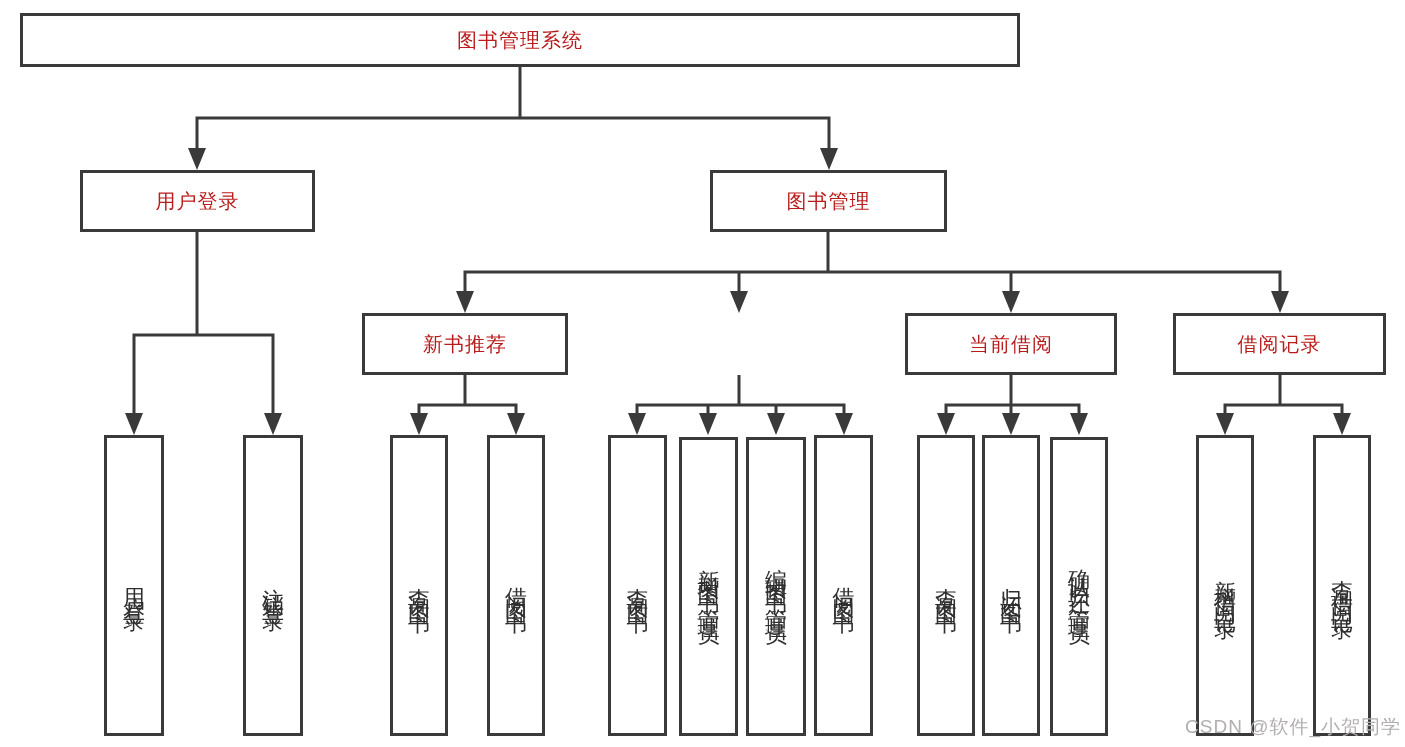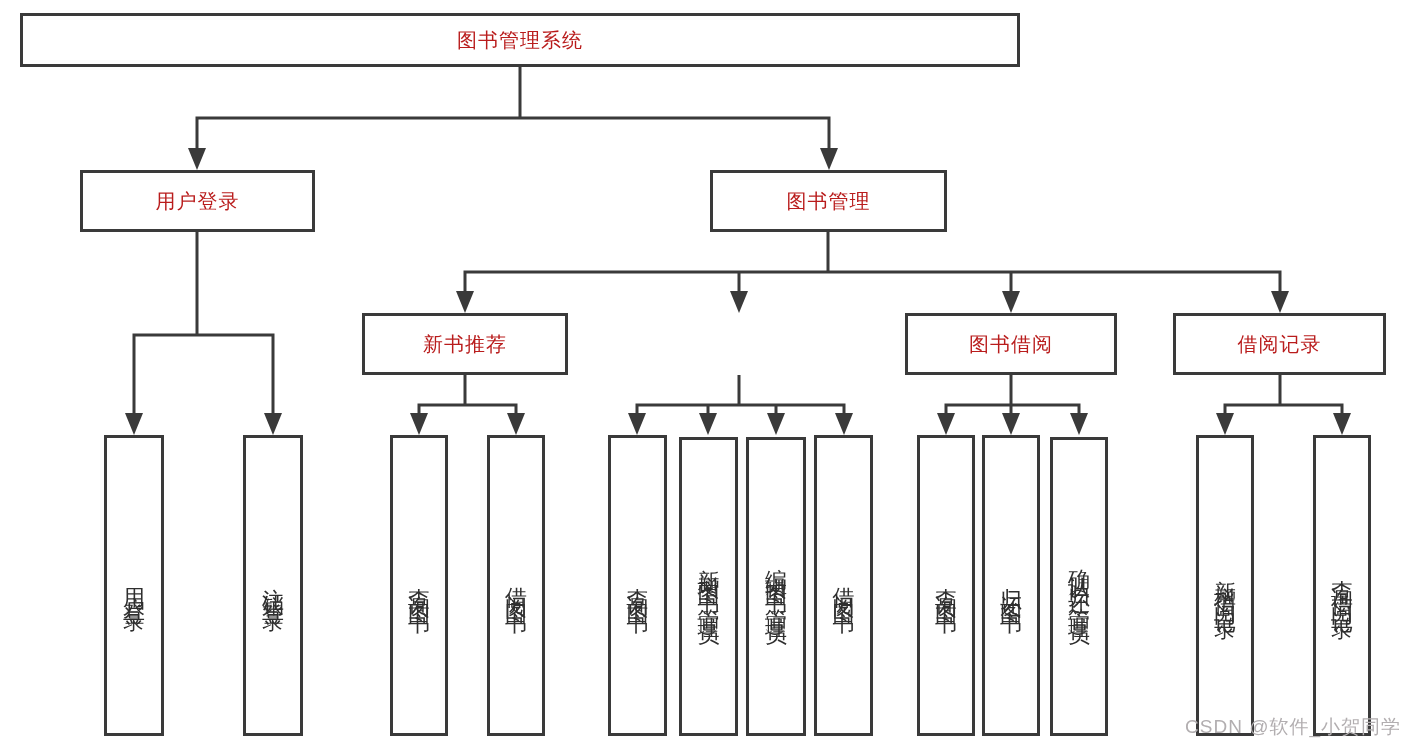--- a/index.html
+++ b/index.html
@@ -103,21 +103,21 @@
     <span>用户登录</span>
   </div>
   <div class="hbox" style="left:710px; top:170px; width:237px; height:62px;">
     <span>图书管理</span>
   </div>
 
   <div class="hbox" style="left:362px; top:313px; width:206px; height:62px;text-align:center;">
     <span>新书推荐</span>
   </div>
   <div class="hbox" style="left:905px; top:313px; width:212px; height:62px;">
-    <span>图书借阅</span>
+    <span>当前借阅</span>
   </div>
   <div class="hbox" style="left:1173px; top:313px; width:213px; height:62px;">
     <span>借阅记录</span>
   </div>
 
   <div class="vbox" style="left:104px; top:435px; width:60px; height:301px;">
     <span class="vtext">用户登录</span>
   </div>
   <div class="vbox" style="left:243px; top:435px; width:60px; height:301px;">
     <span class="vtext">注销登录</span>

